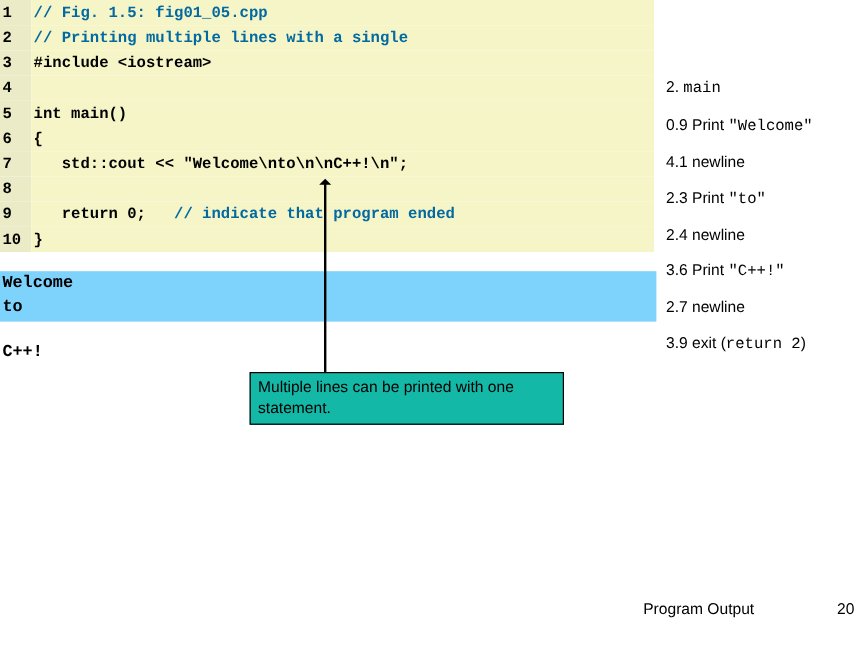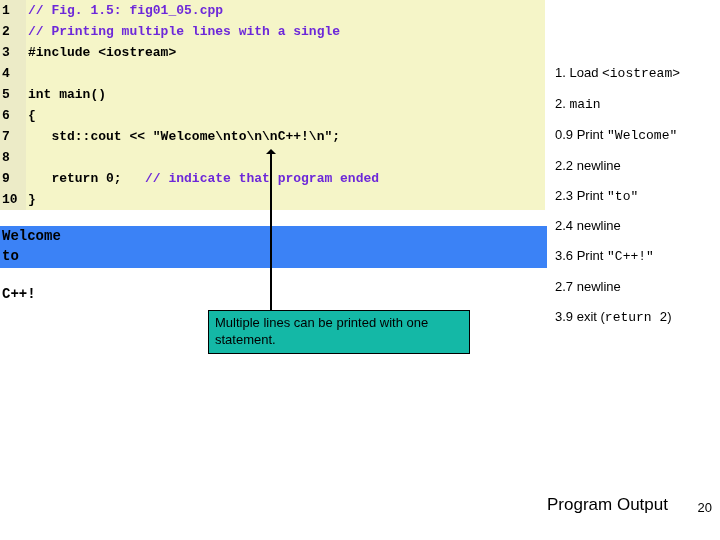--- a/index.html
+++ b/index.html
@@ -1,32 +1,32 @@
 <!DOCTYPE html>
 <html><head>
 <meta charset="utf-8">
 <style>
 body{margin:0;padding:0;font-family:Arial,sans-serif;font-size:13px;width:720px;height:540px;background:#fff;position:relative}
 .code-area{position:absolute;left:0;top:0;width:545px}
 .code-line{display:flex;height:21px;line-height:21px}
 .lineno{width:24px;background:#ecebc7;font-family:'Courier New',monospace;font-weight:bold;text-align:left;padding-left:2px;font-size:13px}
 .code{flex:1;background:#f5f5c8;font-family:'Courier New',monospace;font-weight:bold;font-size:13px;padding-left:2px;white-space:pre}
-.comment{color:#6d28d9}
+.comment{color:#0369a1}
 .out-area{position:absolute;left:0;top:226px;width:545px}
-.wt{font-family:'Courier New',monospace;font-weight:bold;background:#3b82f6;color:#000;width:545px;height:42px;line-height:20px;font-size:14px;padding-left:2px;white-space:pre}
+.wt{font-family:'Courier New',monospace;font-weight:bold;background:#7dd3fc;color:#000;width:545px;height:42px;line-height:20px;font-size:14px;padding-left:2px;white-space:pre}
 .cpp{font-family:'Courier New',monospace;font-weight:bold;font-size:14px;padding-left:2px;margin-top:18px}
 .annot{position:absolute;left:555px;top:65px;width:160px;font-size:13px;line-height:1.3}
 .annot div{margin-bottom:13px}
 .mono{font-family:'Courier New',monospace}
 .callout{position:absolute;left:208px;top:310px;width:248px;border:1px solid #000;background:#14b8a6;padding:4px 6px;font-size:13px;line-height:1.3}
 .arrow{position:absolute;width:2px;background:#000}
 .arrow.a1{left:270px;top:152px;height:160px}
 .arrow.a1:before{content:"";position:absolute;left:-4px;top:-8px;border:5px solid transparent;border-bottom-color:#000}
 .pagenum{position:absolute;right:8px;bottom:25px;font-size:13px}
-.po{position:absolute;left:547px;bottom:25px;font-size:17px}
+.po{position:absolute;left:536px;bottom:25px;font-size:13px}
 </style>
 </head>
 <body>
 
 <div class="code-area" id="code-block">
     <div class="code-line">
       <div class="lineno">1</div>
       <div class="code"><span class="comment">// Fig. 1.5: fig01_05.cpp</span></div>
     </div>
     <div class="code-line">
@@ -67,24 +67,23 @@
     </div>
   </div>
 
 <div class="out-area">
   <div class="wt">Welcome
 to </div>
   <div class="cpp">C++!</div>
 </div>
 
 <div class="annot">
-  <div><span>1. Load </span><span class="mono">&lt;iostream&gt;</span></div>
   <div><span>2. </span><span class="mono">main</span></div>
   <div><span>0.9 Print </span><span class="mono">"Welcome"</span></div>
-  <div>2.2 newline</div>
+  <div>4.1 newline</div>
   <div><span>2.3 Print </span><span class="mono">"to"</span></div>
   <div>2.4 newline</div>
   <div><span>3.6 Print </span><span class="mono">"C++!"</span></div>
   <div>2.7 newline</div>
   <div><span>3.9 exit (</span><span class="mono">return 2</span><span>)</span></div>
 </div>
 
 <div class="arrow a1"></div>
 <div class="callout">Multiple lines can be printed with one statement.</div>
 

